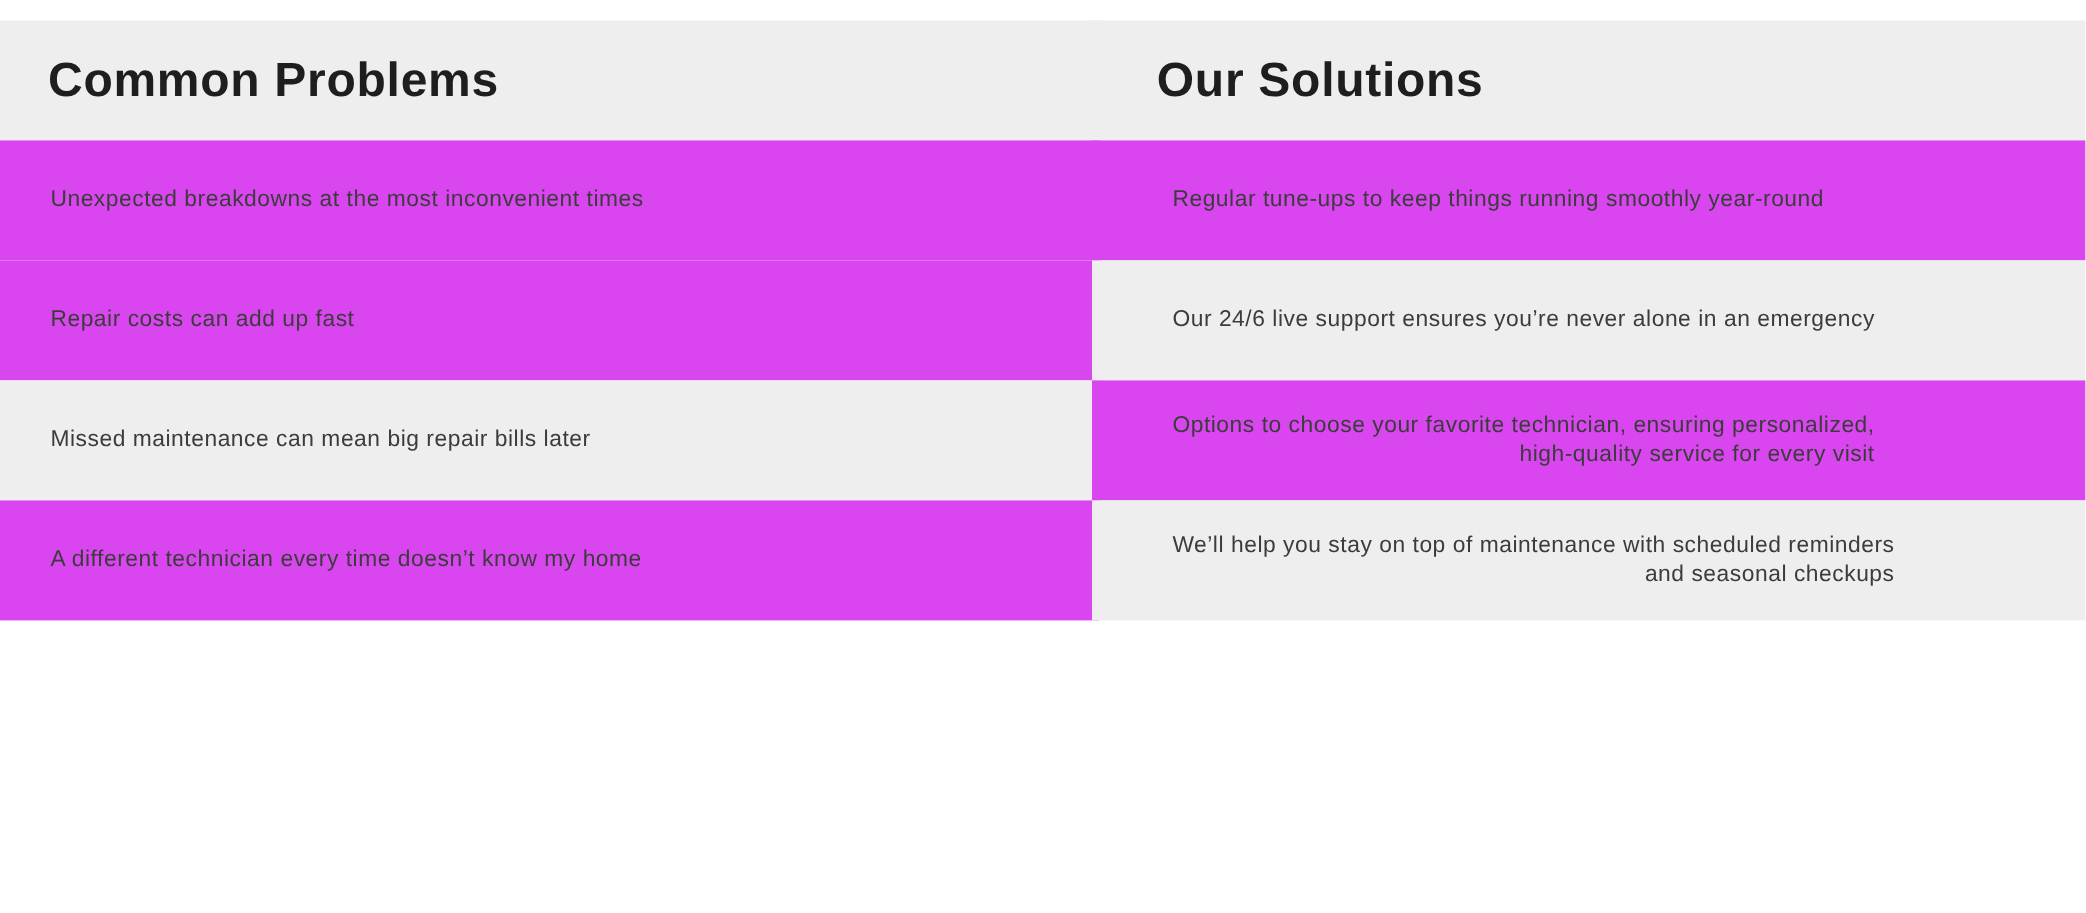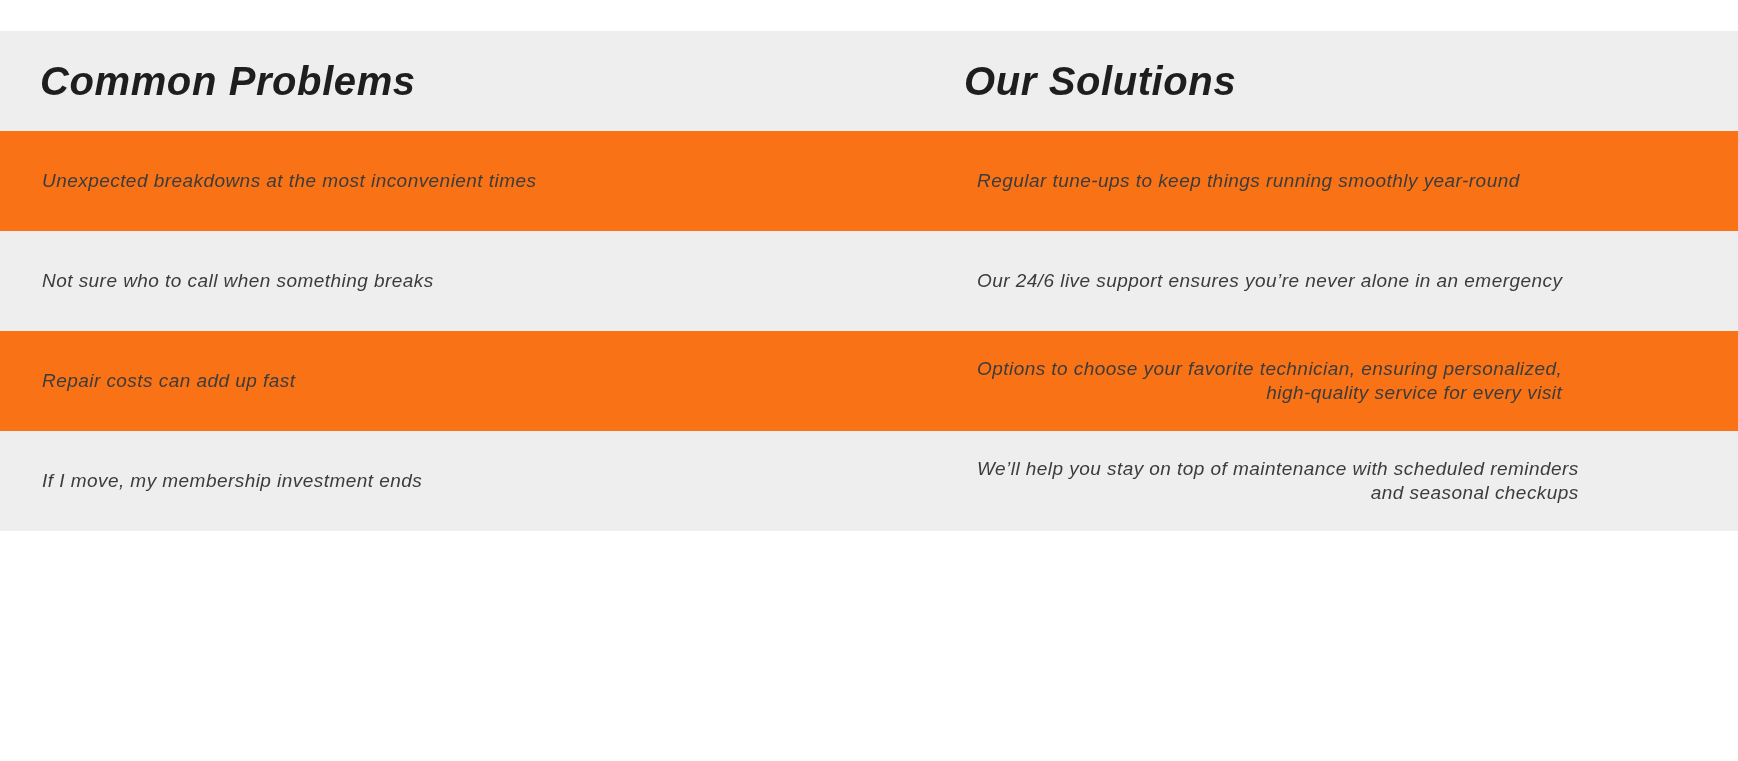--- a/index.html
+++ b/index.html
@@ -10,23 +10,22 @@
   }
   .page {
     position: relative;
     width: 1738px;
     height: 761px;
     background: #ffffff;
     overflow: hidden;
   }
   .cmp-table {
     position: absolute;
-    top: 31px;
+    top: 17px;
     width: 916px;
-    font-style: italic;
   }
   .cmp-table.left  { left: 0; }
   .cmp-table.right { left: 910px; text-align: right; }
 
   .cmp-header {
     height: 100px;
     background: #eeeeee;
     display: flex;
     align-items: center;
     box-sizing: border-box;
@@ -46,34 +45,34 @@
     font-size: 19px;
     line-height: 24px;
     letter-spacing: 0.45px;
     color: #3c3c3c;
     white-space: pre-wrap;
     padding-right: 60px;
   }
   .left  .cmp-row { padding-left: 42px; }
   .right .cmp-row { padding-left: 67px; }
 
-  .cmp-row.odd  { background: #f97316; }  
+  .cmp-row.odd  { background: #d946ef; }  
   .cmp-row.even { background: #eeeeee; }  
 </style>
 </head>
 <body>
 
 <div class="page">
 
   <div class="cmp-table left">
     <div class="cmp-header">Common Problems</div>
     <div class="cmp-row odd">Unexpected breakdowns at the most inconvenient times</div>
-    <div class="cmp-row even">Not sure who to call when something breaks</div>
     <div class="cmp-row odd">Repair costs can add up fast</div>
-    <div class="cmp-row even">If I move, my membership investment ends</div>
+    <div class="cmp-row even">Missed maintenance can mean big repair bills later</div>
+    <div class="cmp-row odd">A different technician every time doesn’t know my home</div>
   </div>
 
   <div class="cmp-table right">
     <div class="cmp-header">Our Solutions</div>
     <div class="cmp-row odd">Regular tune-ups to keep things running smoothly year-round</div>
     <div class="cmp-row even">Our 24/6 live support ensures you’re never alone in an emergency</div>
     <div class="cmp-row odd">Options to choose your favorite technician, ensuring personalized,
 high-quality service for every visit</div>
     <div class="cmp-row even">We’ll help you stay on top of maintenance with scheduled reminders
 and seasonal checkups</div>

